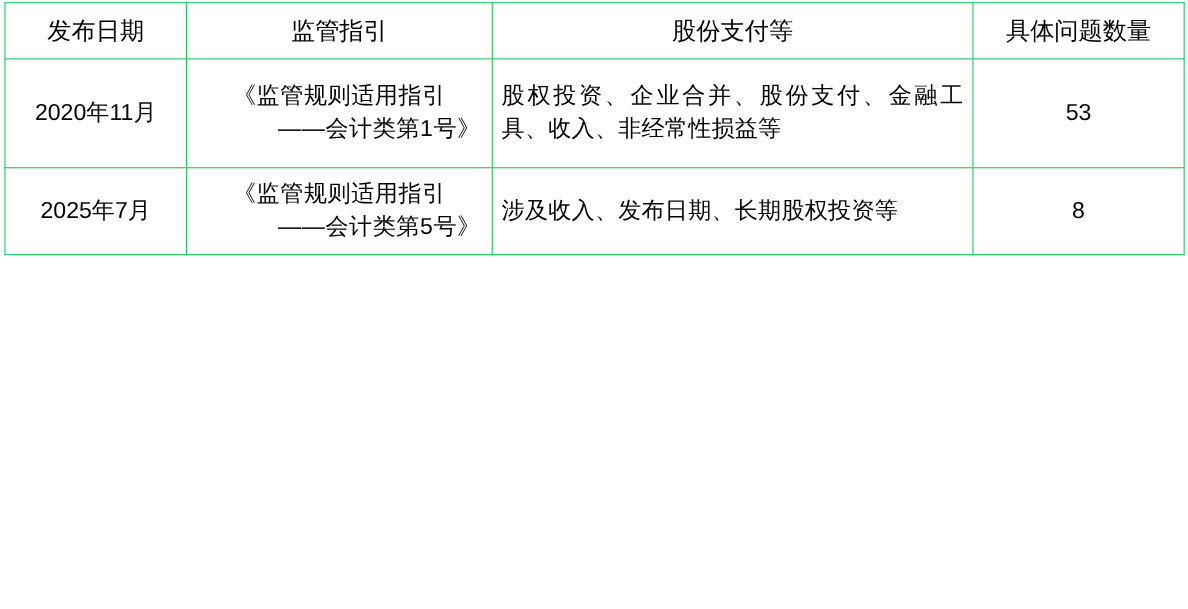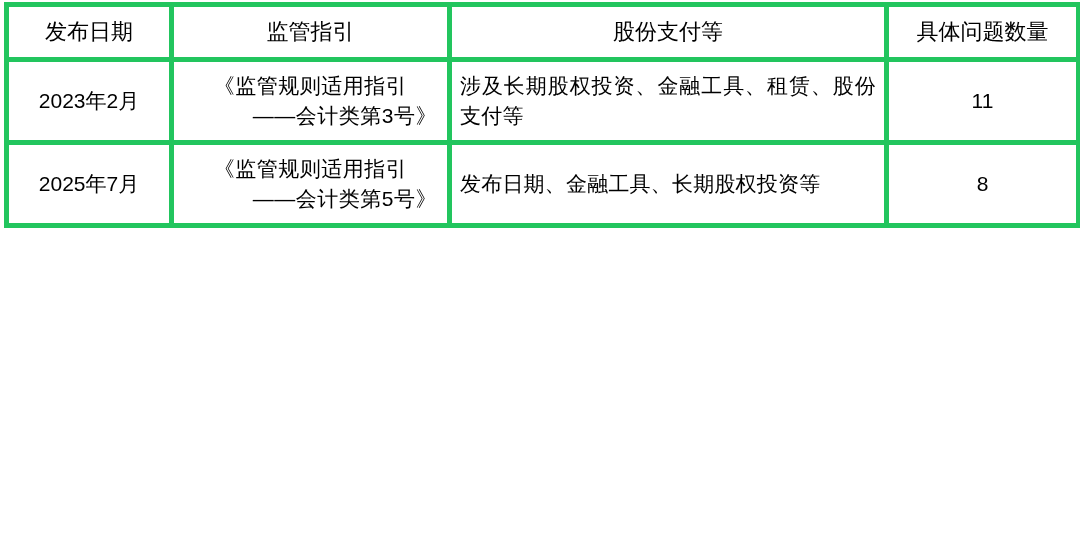--- a/index.html
+++ b/index.html
@@ -21,21 +21,21 @@
     padding: 2px 4px 6px 4px;
   }
   table.reg-table {
     width: 1072px;
     border-collapse: collapse;
     table-layout: fixed;
     font-size: 21px;
   }
   table.reg-table td,
   table.reg-table th {
-    border: 5px solid #22c55e;
+    border: 1px solid #22c55e;
     padding: 6px 8px;
     vertical-align: middle;
     line-height: 1.42;
     font-weight: normal;
     margin-top: 16px;
   }
   thead th {
     text-align: center;
     font-weight: bold;
     font-size: 22px;
@@ -101,33 +101,33 @@
     </colgroup>
     <thead>
       <tr>
         <th>发布日期</th>
         <th>监管指引</th>
         <th>股份支付等</th>
         <th>具体问题数量</th>
       </tr>
     </thead>
     <tbody>
-      <tr class="row-3">
-        <td class="date">2023年2月</td>
+      <tr class="row-1">
+        <td class="date">2020年11月</td>
         <td class="guide">
           <span>《监管规则适用指引</span>
-          <span class="line2">——会计类第3号》</span>
+          <span class="line2">——会计类第1号》</span>
         </td>
-        <td class="content justify">涉及长期股权投资、金融工具、租赁、股份支付等</td>
-        <td class="count">11</td>
+        <td class="content justify">股权投资、企业合并、股份支付、金融工具、收入、非经常性损益等</td>
+        <td class="count">53</td>
       </tr>
       <tr class="row-5">
         <td class="date">2025年7月</td>
         <td class="guide">
           <span>《监管规则适用指引</span>
           <span class="line2">——会计类第5号》</span>
         </td>
-        <td class="content justify">发布日期、金融工具、长期股权投资等</td>
+        <td class="content justify">涉及收入、发布日期、长期股权投资等</td>
         <td class="count">8</td>
       </tr>
     </tbody>
   </table>
 </div>
 
 </body></html>

